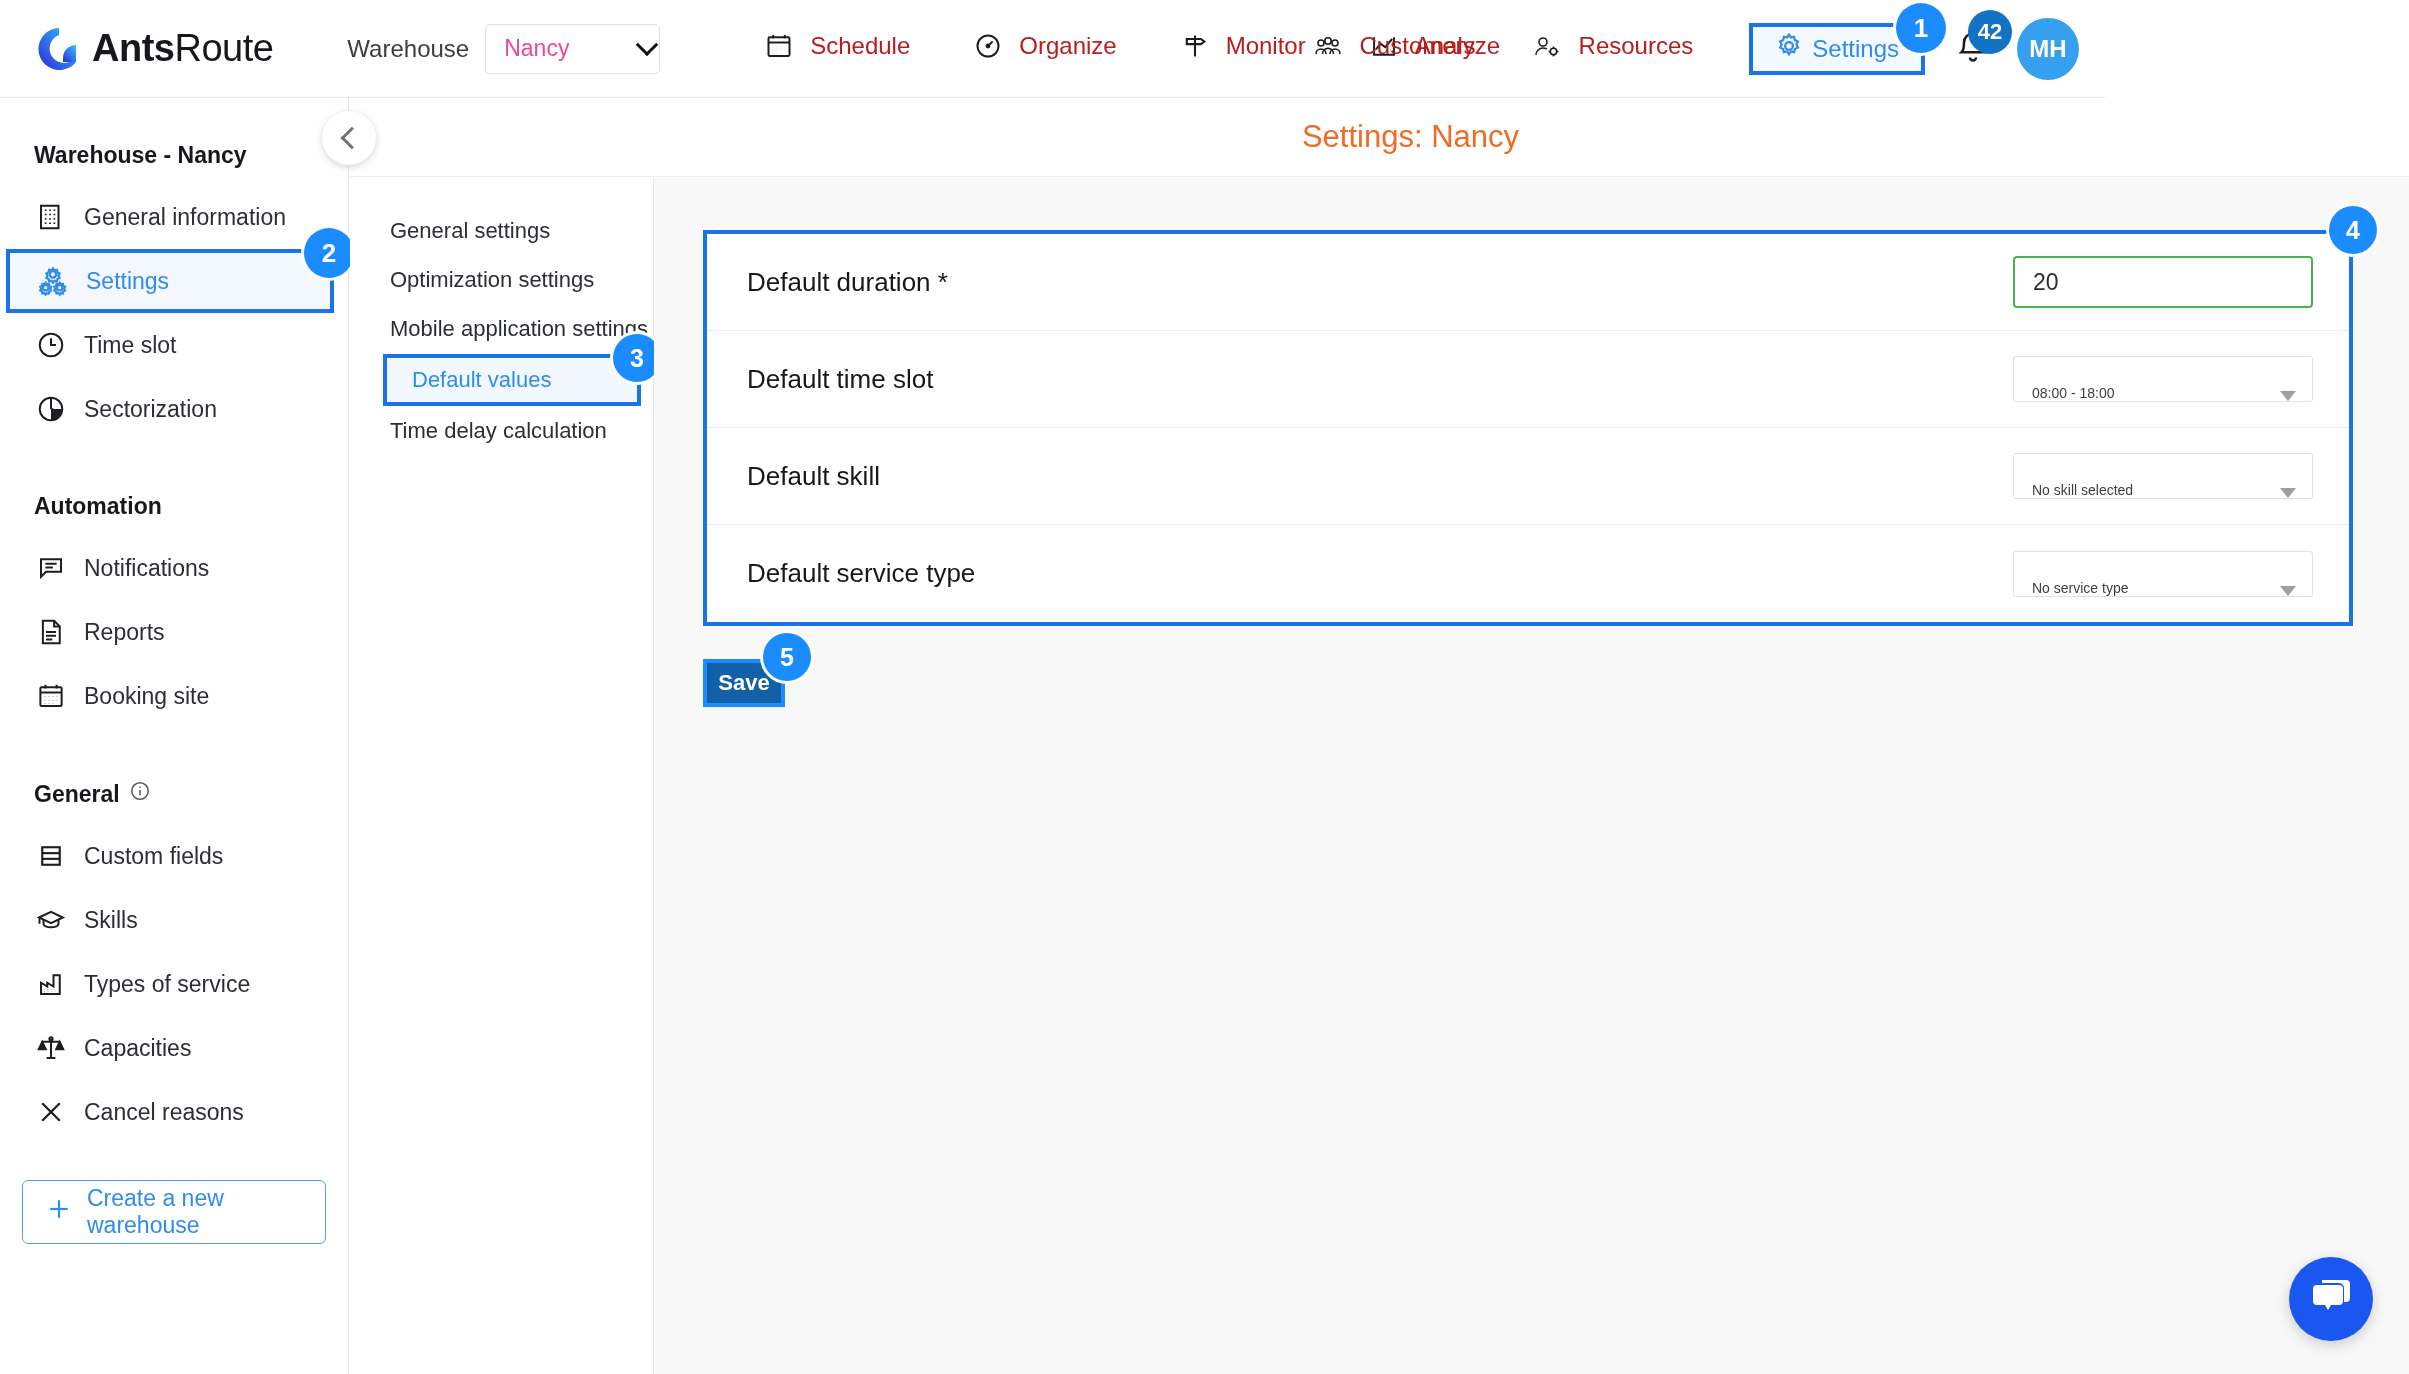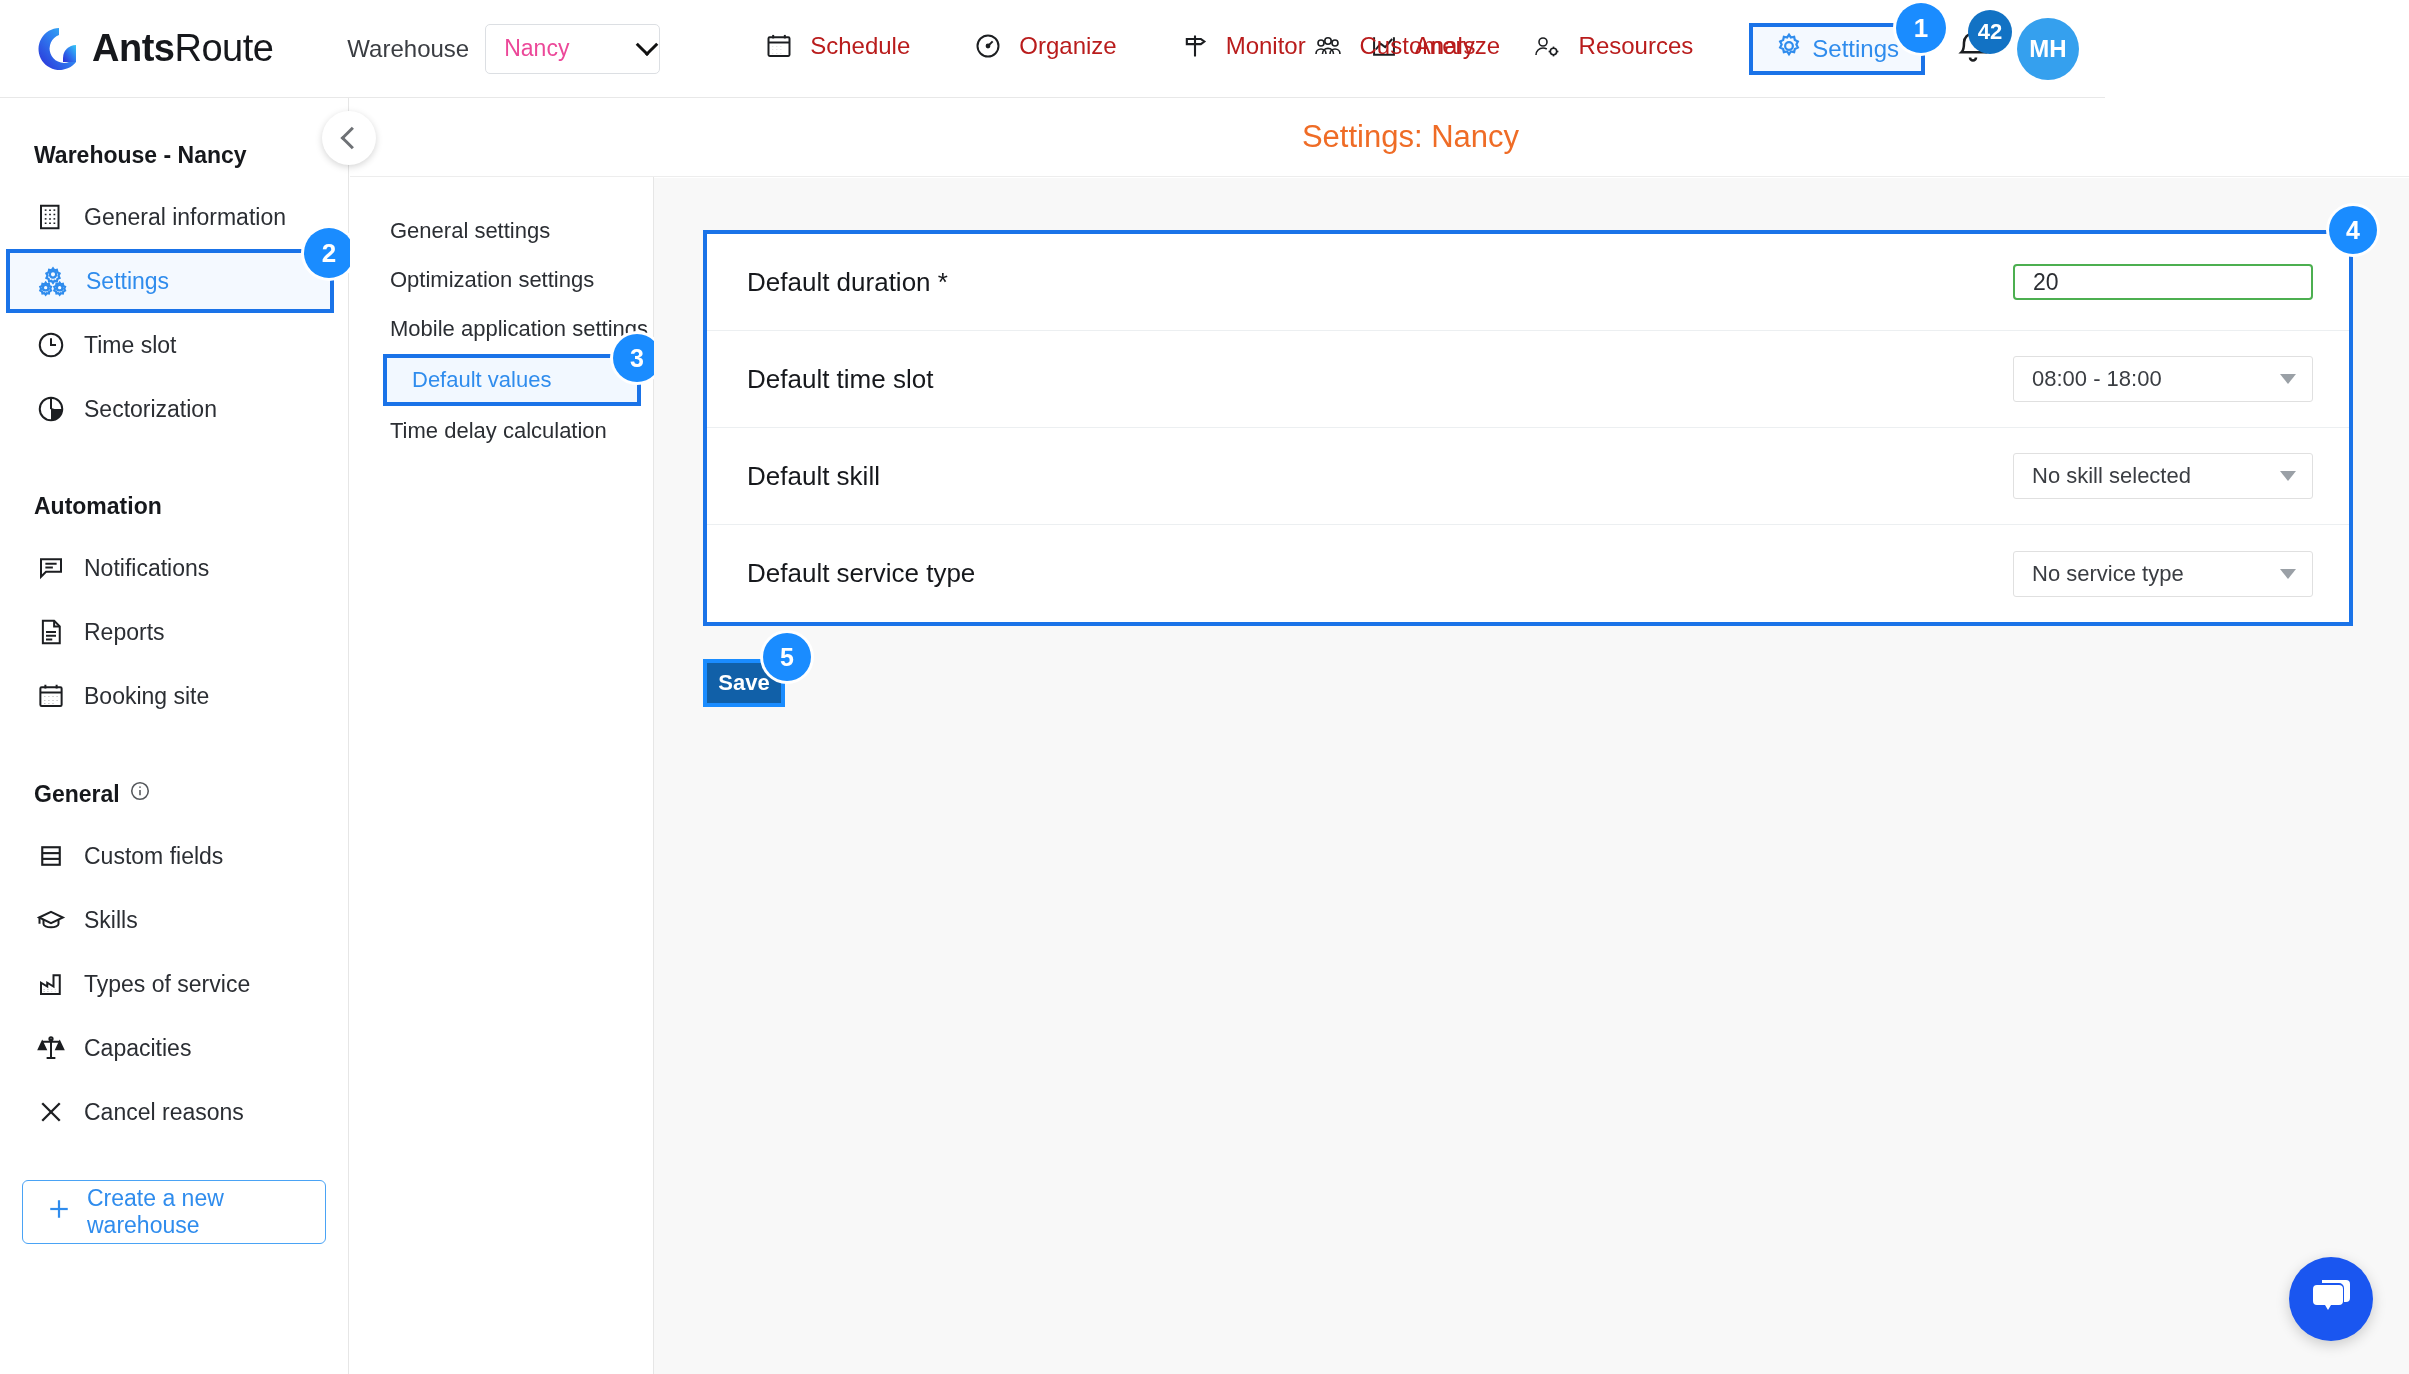--- a/index.html
+++ b/index.html
@@ -223,34 +223,34 @@
     height: 97px;
     border-bottom: 1px solid #eceff1;
     padding: 0 36px 0 40px;
   }
   .form-row:last-child { border-bottom: none; }
   .form-label {
     font-size: 26px; font-weight: 400; color: #16181c;
     flex: 1;
   }
   .text-input {
-    width: 300px; height: 36px;
+    width: 300px; height: 52px;
     border: 2px solid #4caf50; border-radius: 4px;
     background: #fff;
     display: flex; align-items: center;
     padding-left: 18px;
     font-size: 23px; color: #2b2e33;
   }
   .sel-input {
     width: 300px; height: 46px;
     border: 1px solid #e0e0e0; border-radius: 3px;
     background: #fff;
-    display: flex; align-items: center; justify-content: space-between;
+    display: flex; align-items: flex-end; justify-content: space-between;
     padding: 0 16px 0 18px;
-    font-size: 22px; color: #3a3d42; cursor: pointer;
+    font-size: 14px; color: #3a3d42; cursor: pointer;
   }
   .tri-d {
     width: 0; height: 0;
     border-left: 8px solid transparent;
     border-right: 8px solid transparent;
     border-top: 10px solid #9aa0a6;
   }
 
   .save-wrap {
     position: absolute; left: 49px; top: 481px;

